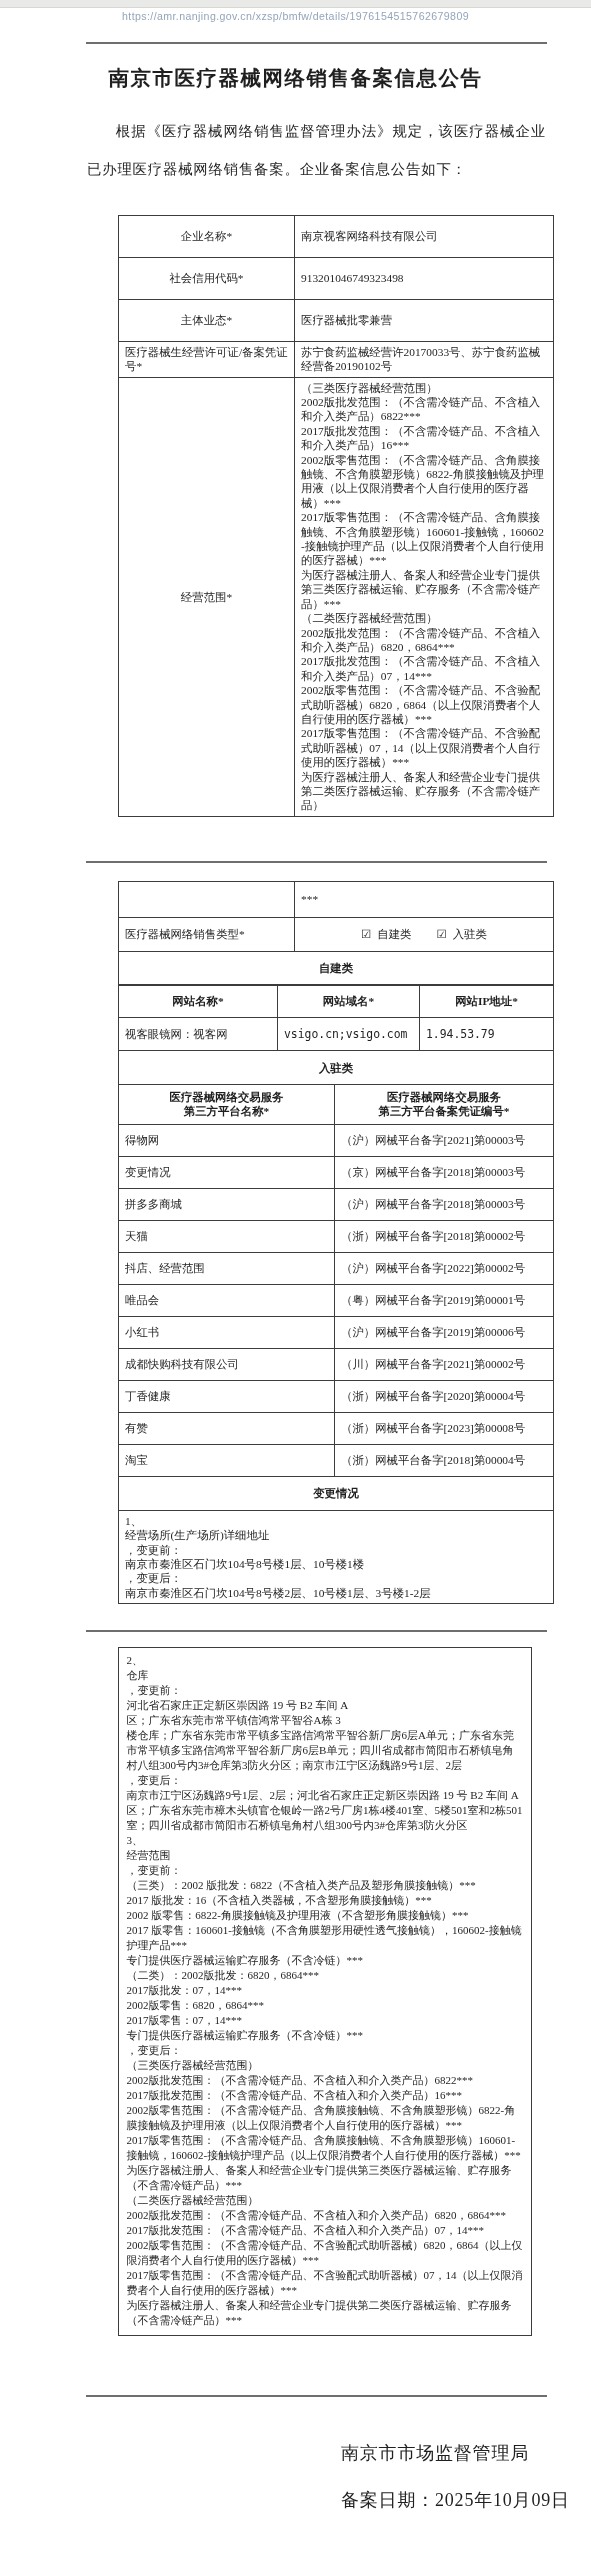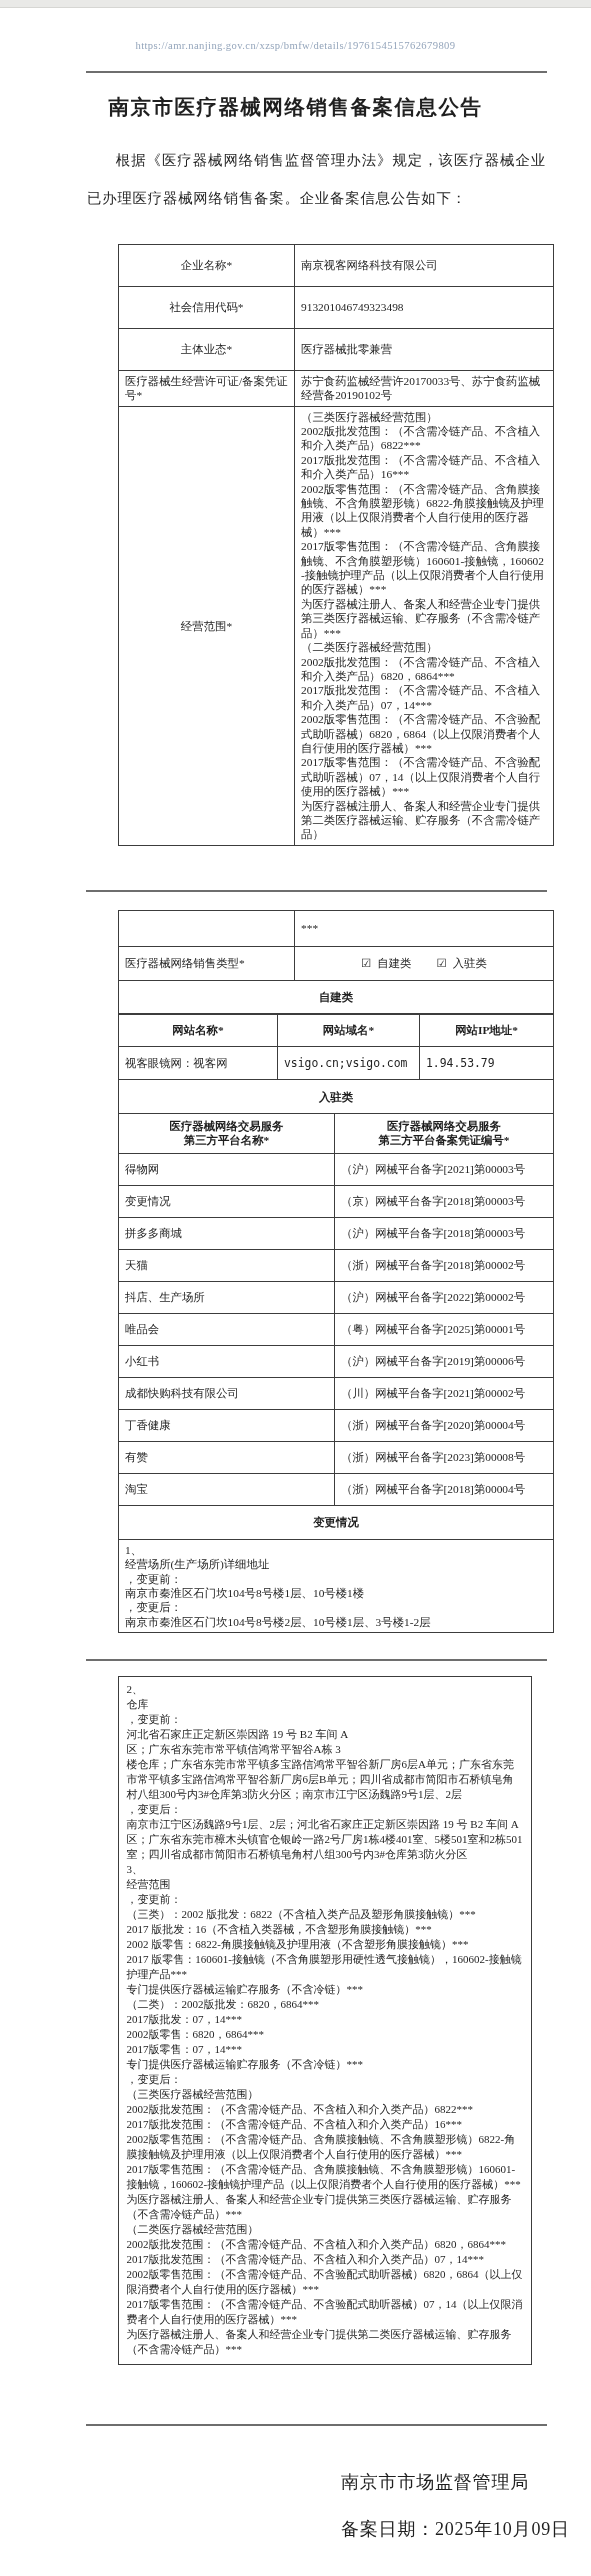--- a/index.html
+++ b/index.html
@@ -3,22 +3,22 @@
 <meta charset="utf-8">
 <style>
   html,body{margin:0;padding:0;}
   body{
     width:591px;min-height:2576px;background:#ffffff;
     font-family:"Liberation Serif","DejaVu Serif",serif;
     color:#1f1f1f;position:relative;
   }
   .top-strip{height:6.8px;background:#e9e9e7;border-bottom:0.8px solid #d6d6d3;}
   .url-line{
-    margin-top:32px;text-align:center;
-    font-family:Liberation Serif, serif;
+    margin-top:2px;text-align:center;
+    font-family:Liberation Sans, sans-serif;
     font-size:10.6px;color:#94a5bb;letter-spacing:0.4px;
   }
   .sep{height:0;border-top:2.3px solid #6e6e6e;width:461px;margin:0 auto 0 86px;}
   .sep.s1{margin-top:20px;}
   .sep.s2{margin-top:44px;}
   .sep.s3{margin-top:26px;}
   .sep.s4{margin-top:59px;}
   h1.doc-title{
     margin:20px 0 0 0;text-align:center;font-size:20.5px;font-weight:bold;
     letter-spacing:1.5px;
@@ -179,26 +179,26 @@
       </tr>
       <tr class="platform-row">
         <td class="plat-name">拼多多商城</td>
         <td class="plat-cert">（沪）网械平台备字[2018]第00003号</td>
       </tr>
       <tr class="platform-row">
         <td class="plat-name">天猫</td>
         <td class="plat-cert">（浙）网械平台备字[2018]第00002号</td>
       </tr>
       <tr class="platform-row">
-        <td class="plat-name">抖店、生产场所</td>
+        <td class="plat-name">抖店、经营范围</td>
         <td class="plat-cert">（沪）网械平台备字[2022]第00002号</td>
       </tr>
       <tr class="platform-row">
         <td class="plat-name">唯品会</td>
-        <td class="plat-cert">（粤）网械平台备字[2025]第00001号</td>
+        <td class="plat-cert">（粤）网械平台备字[2019]第00001号</td>
       </tr>
       <tr class="platform-row">
         <td class="plat-name">小红书</td>
         <td class="plat-cert">（沪）网械平台备字[2019]第00006号</td>
       </tr>
       <tr class="platform-row">
         <td class="plat-name">成都快购科技有限公司</td>
         <td class="plat-cert">（川）网械平台备字[2021]第00002号</td>
       </tr>
       <tr class="platform-row">

